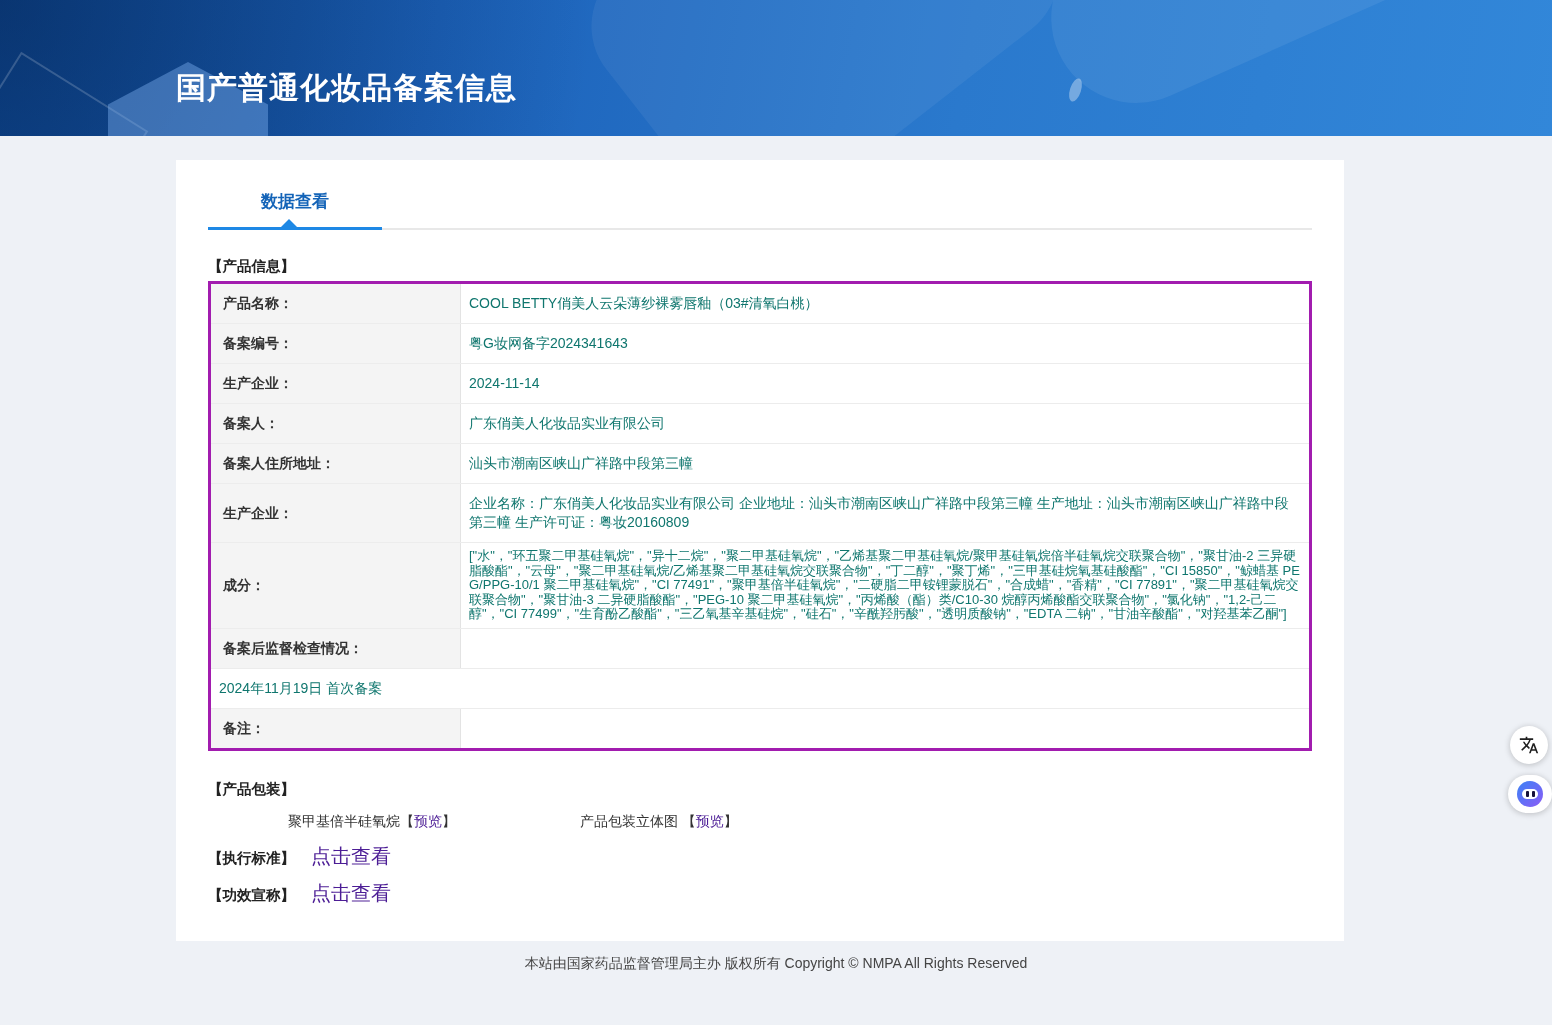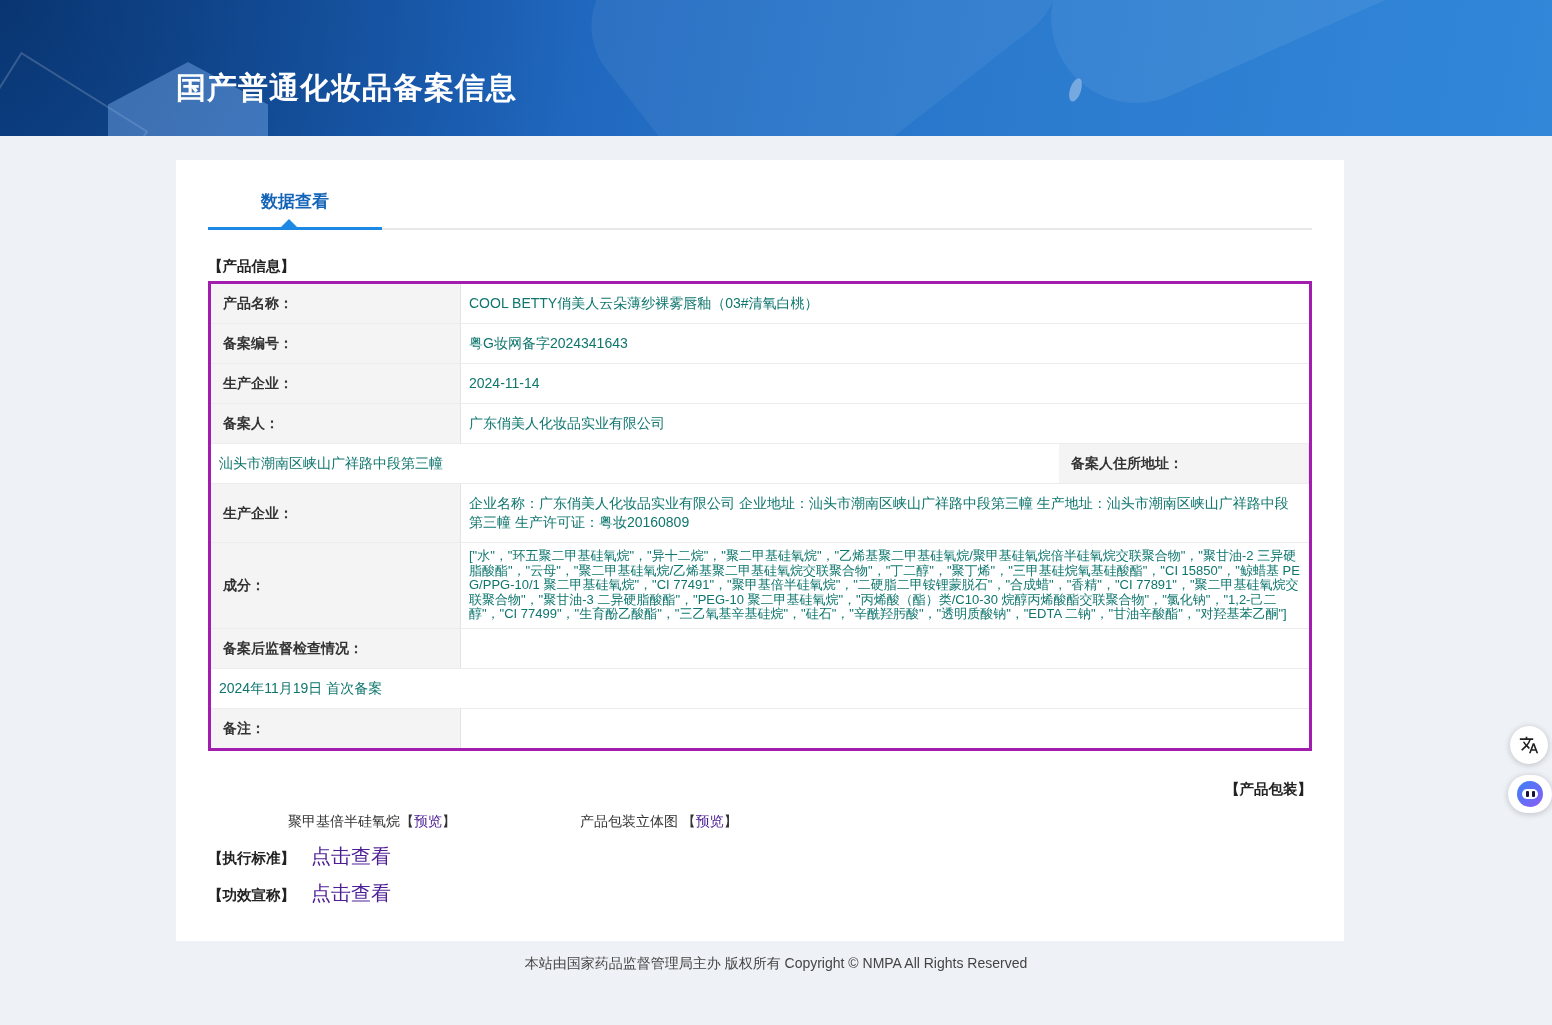--- a/index.html
+++ b/index.html
@@ -98,21 +98,21 @@
     border-right: 8px solid transparent;
     border-bottom: 8px solid #1e88e5;
   }
 
   
   .section-title {
     font-size: 14.5px; font-weight: 700; color: #222;
     line-height: 20px;
   }
   .st-product { margin-top: 26px; }
-  .st-packaging { margin-top: 28px; text-align: right; }
+  .st-packaging { margin-top: 28px; }
 
   
   .info-table {
     margin-top: 5px;
     border: 3px solid #a21caf;
   }
   .info-table .row { display: flex; border-bottom: 1px solid #ececec; }
   .info-table .row:last-child { border-bottom: none; }
   .info-table .cell { padding: 10px 8px; line-height: 19px; font-size: 14px; }
   .info-table .cell-label {
@@ -210,22 +210,22 @@
       </div>
       <div class="row">
         <div class="cell cell-label">生产企业：</div>
         <div class="cell cell-value">2024-11-14</div>
       </div>
       <div class="row">
         <div class="cell cell-label">备案人：</div>
         <div class="cell cell-value">广东俏美人化妆品实业有限公司</div>
       </div>
       <div class="row">
+        <div class="cell cell-label">备案人住所地址：</div>
         <div class="cell cell-value">汕头市潮南区峡山广祥路中段第三幢</div>
-        <div class="cell cell-label">备案人住所地址：</div>
       </div>
       <div class="row">
         <div class="cell cell-label">生产企业：</div>
         <div class="cell cell-value">企业名称：广东俏美人化妆品实业有限公司 企业地址：汕头市潮南区峡山广祥路中段第三幢 生产地址：汕头市潮南区峡山广祥路中段第三幢 生产许可证：粤妆20160809</div>
       </div>
       <div class="row row-ingredients">
         <div class="cell cell-label">成分：</div>
         <div class="cell cell-value">["水"，"环五聚二甲基硅氧烷"，"异十二烷"，"聚二甲基硅氧烷"，"乙烯基聚二甲基硅氧烷/聚甲基硅氧烷倍半硅氧烷交联聚合物"，"聚甘油-2 三异硬脂酸酯"，"云母"，"聚二甲基硅氧烷/乙烯基聚二甲基硅氧烷交联聚合物"，"丁二醇"，"聚丁烯"，"三甲基硅烷氧基硅酸酯"，"CI 15850"，"鲸蜡基 PEG/PPG-10/1 聚二甲基硅氧烷"，"CI 77491"，"聚甲基倍半硅氧烷"，"二硬脂二甲铵锂蒙脱石"，"合成蜡"，"香精"，"CI 77891"，"聚二甲基硅氧烷交联聚合物"，"聚甘油-3 二异硬脂酸酯"，"PEG-10 聚二甲基硅氧烷"，"丙烯酸（酯）类/C10-30 烷醇丙烯酸酯交联聚合物"，"氯化钠"，"1,2-己二醇"，"CI 77499"，"生育酚乙酸酯"，"三乙氧基辛基硅烷"，"硅石"，"辛酰羟肟酸"，"透明质酸钠"，"EDTA 二钠"，"甘油辛酸酯"，"对羟基苯乙酮"]</div>
       </div>
       <div class="row">

